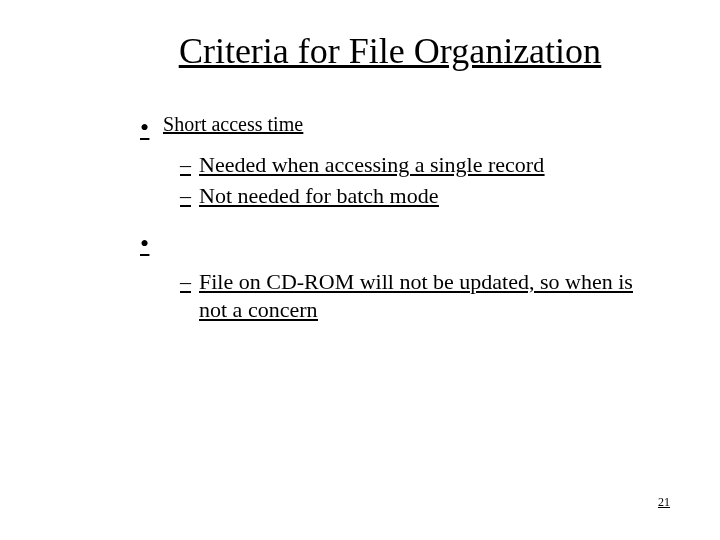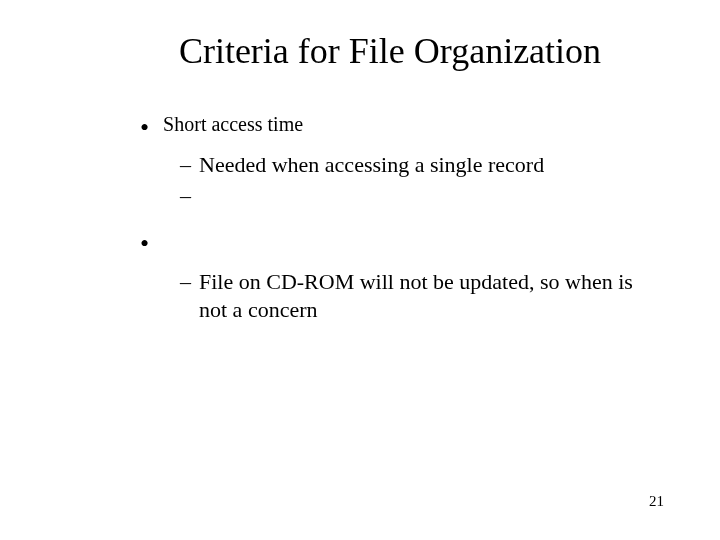--- a/index.html
+++ b/index.html
@@ -1,15 +1,15 @@
 <!DOCTYPE html>
 <html><head>
   <meta charset="utf-8">
   <style>
-    * { margin: 0; padding: 0; box-sizing: border-box; }
+    * { margin: 0; padding: 0; box-sizing: border-box; text-decoration: underline; }
     body {
       width: 720px;
       height: 540px;
       background: #ffffff;
       font-family: 'Times New Roman', Times, serif;
       color: #000000;
       position: relative;
       padding: 30px 50px 30px 50px;
     }
     .title {
@@ -52,22 +52,22 @@
       line-height: 1.3;
     }
     .sub-text {
       font-size: 22px;
       line-height: 1.3;
       max-width: 460px;
     }
     .page-number {
       position: absolute;
       bottom: 30px;
-      right: 56px;
-      font-size: 15px;
+      right: 50px;
+      font-size: 12px;
       text-align: right;
     }
   </style>
 </head>
 <body>
 
 <h1 class="title">Criteria for File Organization</h1>
 
 <div class="content">
 
@@ -75,20 +75,21 @@
     <span class="bullet-marker">•</span>
     <span class="bullet-text">Short access time</span>
   </div>
   <div class="sub-items">
     <div class="sub-item">
       <span class="sub-marker">–</span>
       <span class="sub-text">Needed when accessing a single record</span>
     </div>
     <div class="sub-item">
       <span class="sub-marker">–</span>
+      <span class="sub-text">Not needed for batch mode</span>
     </div>
   </div>
 
   <div class="bullet-item">
     <span class="bullet-marker">•</span>
   </div>
   <div class="sub-items">
     <div class="sub-item">
       <span class="sub-marker">–</span>
       <span class="sub-text">File on CD-ROM will not be updated, so when is not a concern</span>

